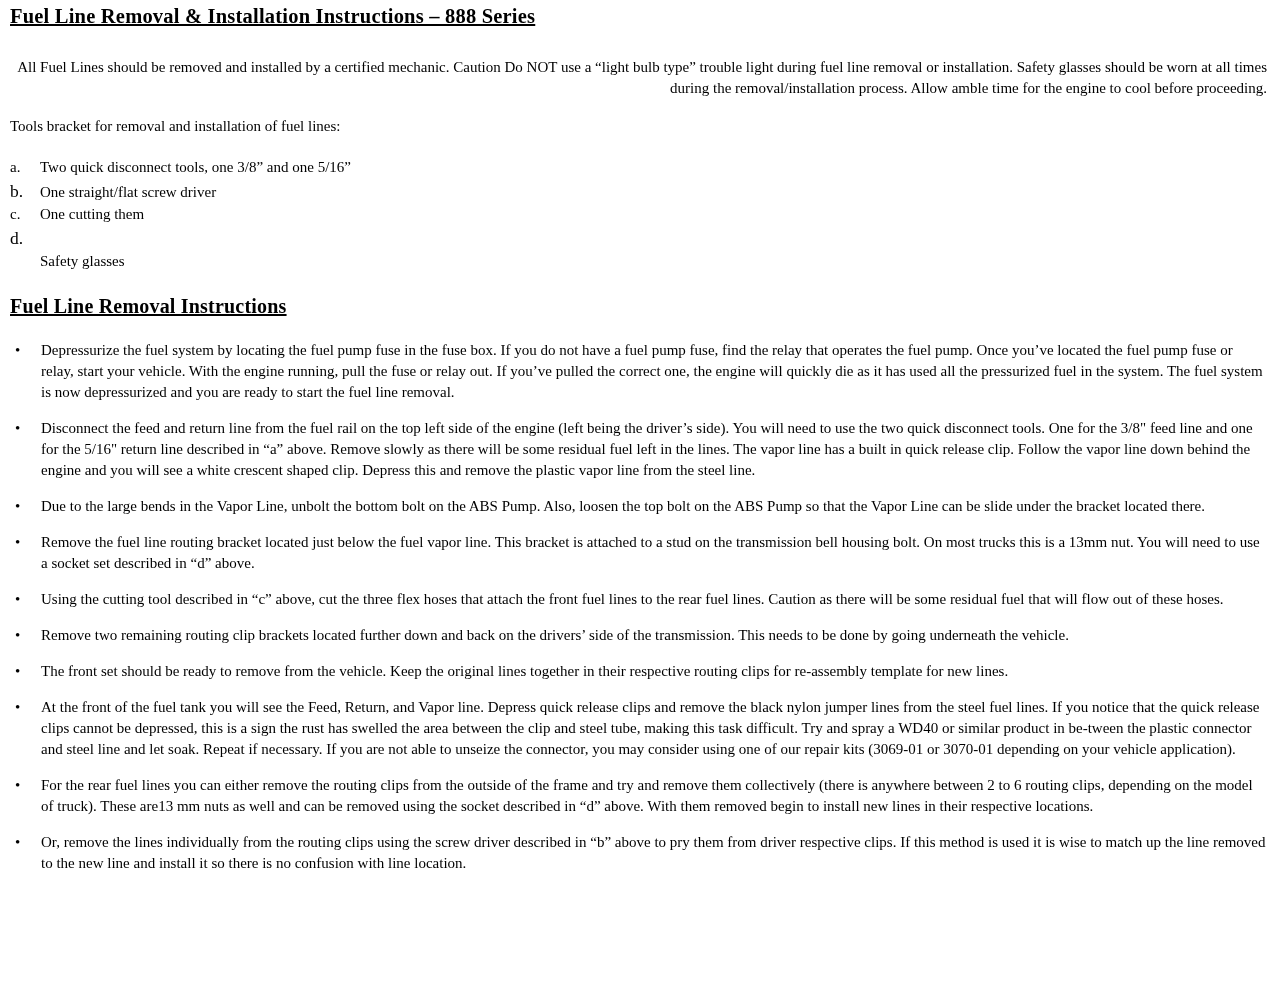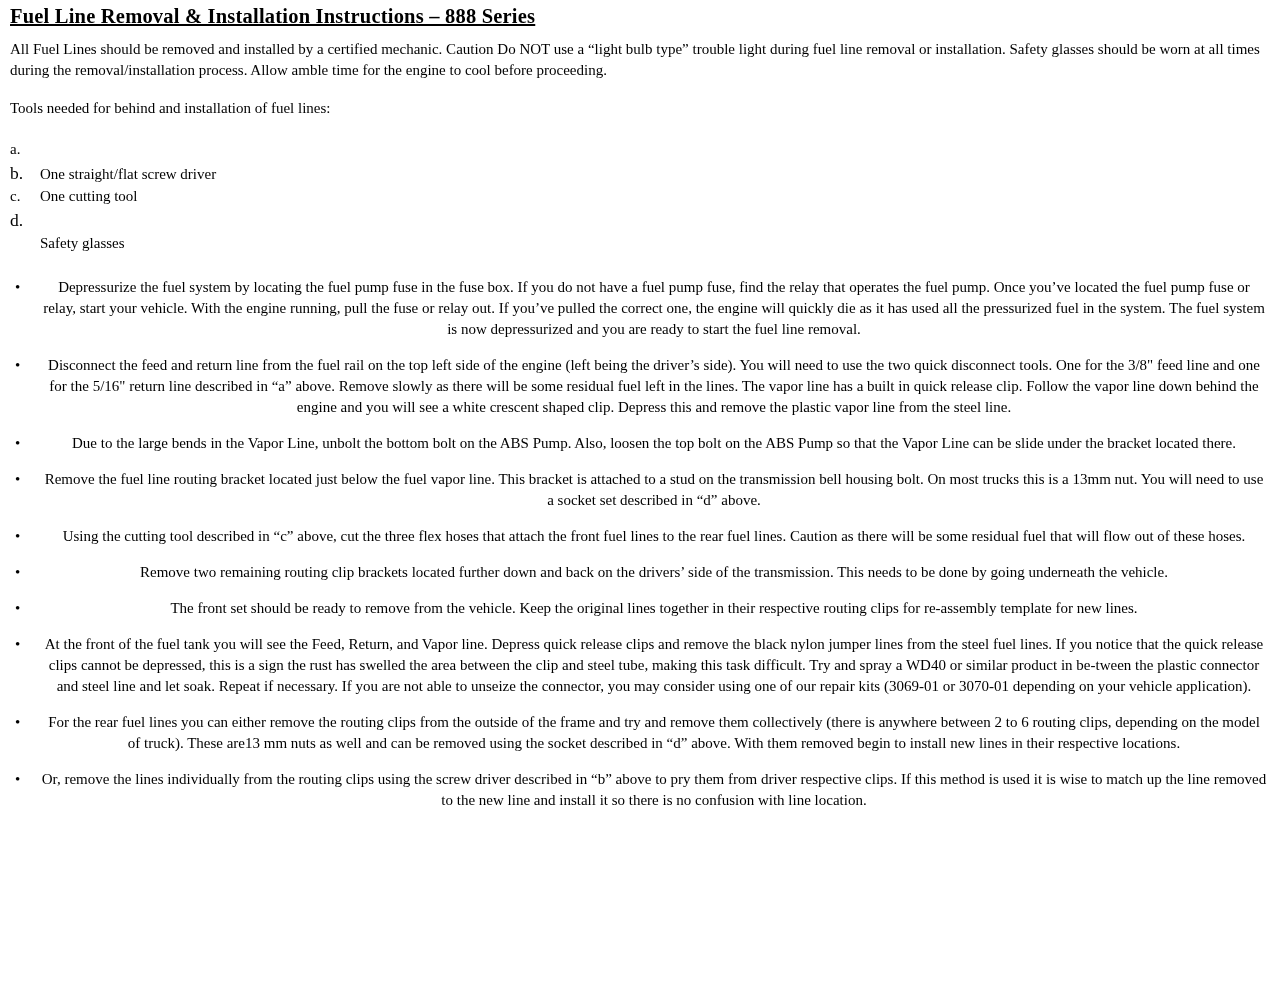--- a/index.html
+++ b/index.html
@@ -20,22 +20,23 @@
   }
   .doc-title {
     font-size: 20.5px;
     font-weight: bold;
     text-decoration: underline;
     text-decoration-thickness: 2px;
     margin: 2px 0 0 0;
     letter-spacing: 0.2px;
   }
   .intro {
-    margin: 11px 0 0 0;
+    margin: 29px 0 0 0;
     line-height: 1.4;
+    text-align: right;
   }
   .tools-intro {
     margin: 17px 0 0 0;
     line-height: 1.4;
   }
   .tools-list {
     margin: 20px 0 0 0;
   }
   .tool-row {
     display: flex;
@@ -56,21 +57,20 @@
     font-weight: bold;
     text-decoration: underline;
     text-decoration-thickness: 2px;
     margin: 22px 0 0 0;
     letter-spacing: 0.2px;
   }
   .steps {
     list-style: none;
     margin: 22px 0 0 0;
     padding: 0;
-    text-align: center;
   }
   .step {
     position: relative;
     padding-left: 31px;
     margin: 0 0 15px 0;
     line-height: 1.4;
   }
   .step::before {
     content: "\2022";
     position: absolute;
@@ -80,43 +80,45 @@
 </style>
 </head>
 <body>
 
 <div class="page">
 
   <h1 class="doc-title">Fuel Line Removal &amp; Installation Instructions – 888 Series</h1>
 
   <p class="intro">All Fuel Lines should be removed and installed by a certified mechanic. Caution Do NOT use a “light bulb type” trouble light during fuel line removal or installation. Safety glasses should be worn at all times during the removal/installation process. Allow amble time for the engine to cool before proceeding.</p>
 
-  <p class="tools-intro">Tools needed for behind and installation of fuel lines:</p>
+  <p class="tools-intro">Tools bracket for removal and installation of fuel lines:</p>
 
   <div class="tools-list">
     <div class="tool-row">
       <span class="tool-label">a.</span>
+      <span class="tool-text">Two quick disconnect tools, one 3/8” and one 5/16”</span>
     </div>
     <div class="tool-row">
       <span class="tool-label">b.</span>
       <span class="tool-text">One straight/flat screw driver</span>
     </div>
     <div class="tool-row">
       <span class="tool-label">c.</span>
-      <span class="tool-text">One cutting tool</span>
+      <span class="tool-text">One cutting them</span>
     </div>
     <div class="tool-row">
       <span class="tool-label">d.</span>
     </div>
     <div class="tool-row">
       <span class="tool-label"></span>
       <span class="tool-text">Safety glasses</span>
     </div>
   </div>
 
+  <h2 class="section-heading">Fuel Line Removal Instructions</h2>
 
   <ul class="steps">
     <li class="step">Depressurize the fuel system by locating the fuel pump fuse in the fuse box. If you do not have a fuel pump fuse, find the relay that operates the fuel pump. Once you’ve located the fuel pump fuse or relay, start your vehicle. With the engine running, pull the fuse or relay out. If you’ve pulled the correct one, the engine will quickly die as it has used all the pressurized fuel in the system. The fuel system is now depressurized and you are ready to start the fuel line removal.</li>
     <li class="step">Disconnect the feed and return line from the fuel rail on the top left side of the engine (left being the driver’s side). You will need to use the two quick disconnect tools. One for the 3/8" feed line and one for the 5/16" return line described in “a” above. Remove slowly as there will be some residual fuel left in the lines. The vapor line has a built in quick release clip. Follow the vapor line down behind the engine and you will see a white crescent shaped clip. Depress this and remove the plastic vapor line from the steel line.</li>
     <li class="step">Due to the large bends in the Vapor Line, unbolt the bottom bolt on the ABS Pump. Also, loosen the top bolt on the ABS Pump so that the Vapor Line can be slide under the bracket located there.</li>
     <li class="step">Remove the fuel line routing bracket located just below the fuel vapor line. This bracket is attached to a stud on the transmission bell housing bolt. On most trucks this is a 13mm nut. You will need to use a socket set described in “d” above.</li>
     <li class="step">Using the cutting tool described in “c” above, cut the three flex hoses that attach the front fuel lines to the rear fuel lines. Caution as there will be some residual fuel that will flow out of these hoses.</li>
     <li class="step">Remove two remaining routing clip brackets located further down and back on the drivers’ side of the transmission. This needs to be done by going underneath the vehicle.</li>
     <li class="step">The front set should be ready to remove from the vehicle. Keep the original lines together in their respective routing clips for re-assembly template for new lines.</li>
     <li class="step">At the front of the fuel tank you will see the Feed, Return, and Vapor line. Depress quick release clips and remove the black nylon jumper lines from the steel fuel lines. If you notice that the quick release clips cannot be depressed, this is a sign the rust has swelled the area between the clip and steel tube, making this task difficult. Try and spray a WD40 or similar product in be-tween the plastic connector and steel line and let soak. Repeat if necessary. If you are not able to unseize the connector, you may consider using one of our repair kits (3069-01 or 3070-01 depending on your vehicle application).</li>

